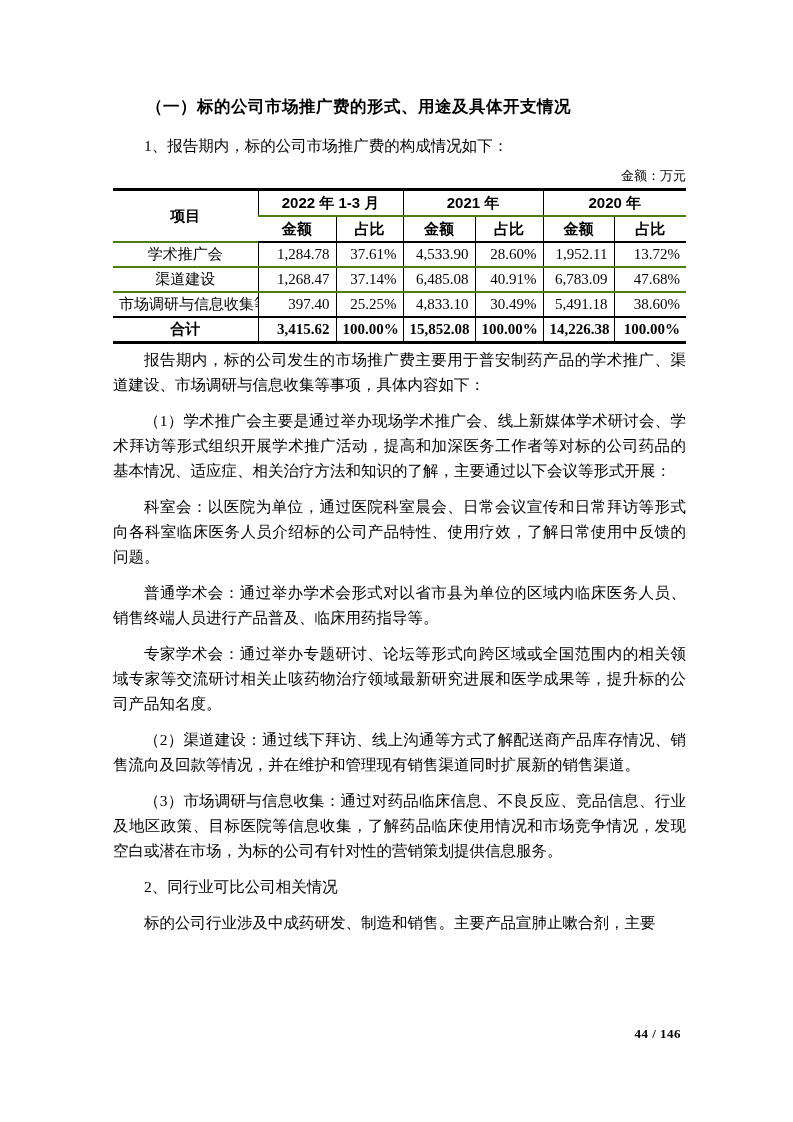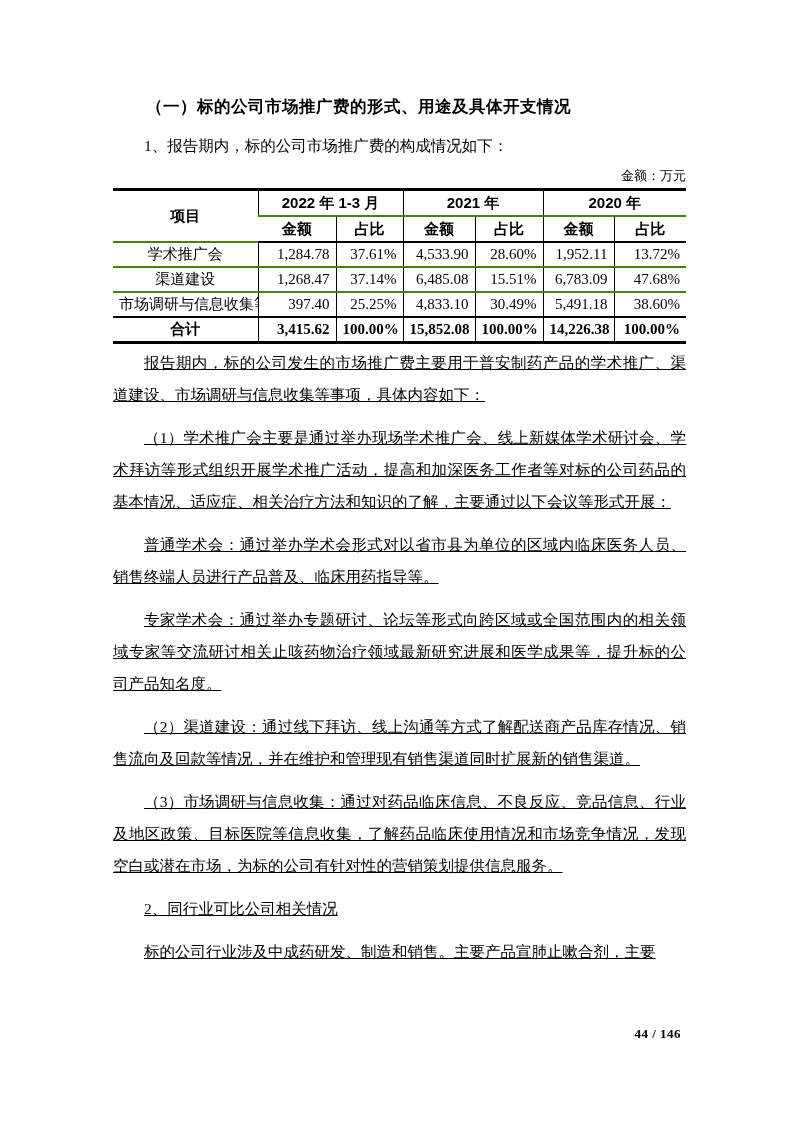--- a/index.html
+++ b/index.html
@@ -31,22 +31,22 @@
   .expense th:first-child, .expense td:first-child { border-left: none; }
   .expense thead tr:first-child th { border-top: none; }
   .expense thead th { text-align: center; height: 24px; }
   .expense thead tr.sub th { border-bottom: 2px solid #000; }
   .expense td.item { text-align: center; }
   .expense td.num { text-align: right; }
   .expense tr.total td { border-top: 2px solid #000; font-weight: bold; }
 
   .body-text { margin-top: 3px; }
   .body-text p {
-    font-size: 15.5px; line-height: 32px; margin: 0 0 11px;
-    text-indent: 2em; text-align: justify; text-decoration: underline;
+    font-size: 15.5px; line-height: 25px; margin: 0 0 11px;
+    text-indent: 2em; text-align: justify;
   }
   .page-num {
     position: absolute; right: 112px; top: 1026px;
     font-size: 13px; font-weight: bold; letter-spacing: 0.5px; margin-left: 36px;
   }
 </style>
 </head>
 <body>
 
 <div class="page">
@@ -92,21 +92,21 @@
           <td class="num">4,533.90</td>
           <td class="num">28.60%</td>
           <td class="num">1,952.11</td>
           <td class="num">13.72%</td>
         </tr>
         <tr>
           <td class="item">渠道建设</td>
           <td class="num">1,268.47</td>
           <td class="num">37.14%</td>
           <td class="num">6,485.08</td>
-          <td class="num">15.51%</td>
+          <td class="num">40.91%</td>
           <td class="num">6,783.09</td>
           <td class="num">47.68%</td>
         </tr>
         <tr>
           <td class="item">市场调研与信息收集等</td>
           <td class="num">397.40</td>
           <td class="num">25.25%</td>
           <td class="num">4,833.10</td>
           <td class="num">30.49%</td>
           <td class="num">5,491.18</td>
@@ -120,20 +120,21 @@
           <td class="num">100.00%</td>
           <td class="num">14,226.38</td>
           <td class="num">100.00%</td>
         </tr>
       </tbody>
     </table>
 
     <div class="body-text">
       <p>报告期内，标的公司发生的市场推广费主要用于普安制药产品的学术推广、渠道建设、市场调研与信息收集等事项，具体内容如下：</p>
       <p>（1）学术推广会主要是通过举办现场学术推广会、线上新媒体学术研讨会、学术拜访等形式组织开展学术推广活动，提高和加深医务工作者等对标的公司药品的基本情况、适应症、相关治疗方法和知识的了解，主要通过以下会议等形式开展：</p>
+      <p>科室会：以医院为单位，通过医院科室晨会、日常会议宣传和日常拜访等形式向各科室临床医务人员介绍标的公司产品特性、使用疗效，了解日常使用中反馈的问题。</p>
       <p>普通学术会：通过举办学术会形式对以省市县为单位的区域内临床医务人员、销售终端人员进行产品普及、临床用药指导等。</p>
       <p>专家学术会：通过举办专题研讨、论坛等形式向跨区域或全国范围内的相关领域专家等交流研讨相关止咳药物治疗领域最新研究进展和医学成果等，提升标的公司产品知名度。</p>
       <p>（2）渠道建设：通过线下拜访、线上沟通等方式了解配送商产品库存情况、销售流向及回款等情况，并在维护和管理现有销售渠道同时扩展新的销售渠道。</p>
       <p>（3）市场调研与信息收集：通过对药品临床信息、不良反应、竞品信息、行业及地区政策、目标医院等信息收集，了解药品临床使用情况和市场竞争情况，发现空白或潜在市场，为标的公司有针对性的营销策划提供信息服务。</p>
       <p>2、同行业可比公司相关情况</p>
       <p>标的公司行业涉及中成药研发、制造和销售。主要产品宣肺止嗽合剂，主要</p>
     </div>
 
   </div>
 

